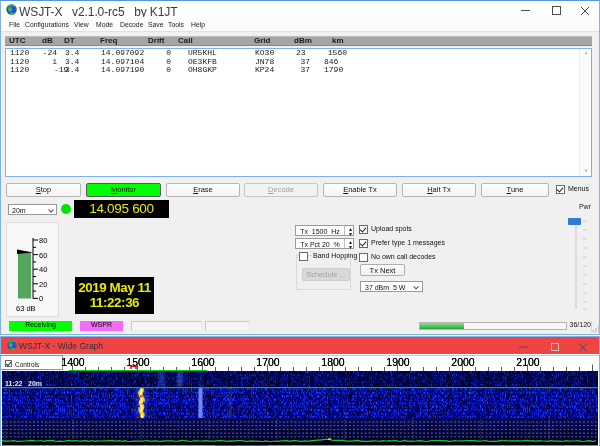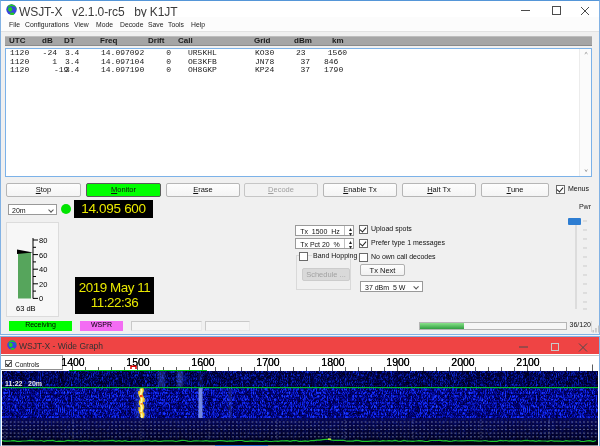--- a/index.html
+++ b/index.html
@@ -35,23 +35,23 @@
 .cb.ck:after { content:""; position:absolute; left:1.2px; top:-0.5px; width:3px; height:5px; border:solid #222; border-width:0 1px 1px 0; transform:rotate(40deg); }
 .cb.sm { width:7px; height:7px; }
 .cb.sm.ck:after { left:1px; top:-0.5px; width:2.2px; height:4px; }
 .cblab { position:absolute; font-size:7px; color:#111; }
 
 
 #combo20 { position:absolute; left:7px; top:203px; width:49px; height:11px; background:#fff; border:1px solid #999; font-size:7px; color:#111; }
 #combo20 .t { position:absolute; left:3px; top:1.5px; }
 #combo20 .a, .chev { position:absolute; right:3px; top:3px; width:4px; height:4px; border:solid #555; border-width:0 0 1.2px 1.2px; transform:rotate(-45deg); }
 #led { position:absolute; left:60px; top:203px; width:10px; height:10px; border-radius:50%; background:#00e400; }
-#freqbox { position:absolute; left:73px; top:199px; width:79px; height:18px; background:#000; color:#e9e900; font-size:13.5px; font-weight:normal; text-align:center; line-height:18.5px; letter-spacing:-0.3px; }
+#freqbox { position:absolute; left:73px; top:199px; width:95px; height:18px; background:#000; color:#e9e900; font-size:13.5px; font-weight:normal; text-align:center; line-height:18.5px; letter-spacing:-0.3px; }
 #meter { position:absolute; left:5px; top:221px; width:53px; height:95px; background:#f7f7f7; border:1px solid #dcdcdc; }
-#dtbox { position:absolute; left:74px; top:276px; width:79px; height:37px; background:#000; color:#e9e900; font-size:13.4px; font-weight:normal; text-align:center; letter-spacing:-0.45px; }
+#dtbox { position:absolute; left:74px; top:276px; width:79px; height:37px; background:#000; color:#e9e900; font-size:13.4px; font-weight:bold; text-align:center; letter-spacing:-0.45px; }
 
 
 .spin { position:absolute; width:59px; height:11px; background:#fff; border:1px solid #9a9a9a; font-size:7px; color:#111; }
 .spin .t { position:absolute; left:0; top:1.5px; width:48px; text-align:center; white-space:pre;}
 .spin .btns { position:absolute; right:0; top:0; width:9px; height:9px; border-left:1px solid #c0c0c0; }
 .spin .u { position:absolute; right:1px; top:-1.5px; font-size:6px; color:#222; }
 .spin .d { position:absolute; right:1px; top:3.5px; font-size:6px; color:#222; }
 .mbtn { position:absolute; background:linear-gradient(#fdfdfd,#f1f1f1); border:1px solid #b0b0b0; border-radius:2px; font-size:7.5px; color:#111; text-align:center; }
 .mbtn.dis { color:#ababab; background:#f0f0f0; border-color:#cfcfcf; }
 #combo37 { position:absolute; left:359px; top:280px; width:63px; height:11px; background:#fff; border:1px solid #999; font-size:7px; color:#111; }

